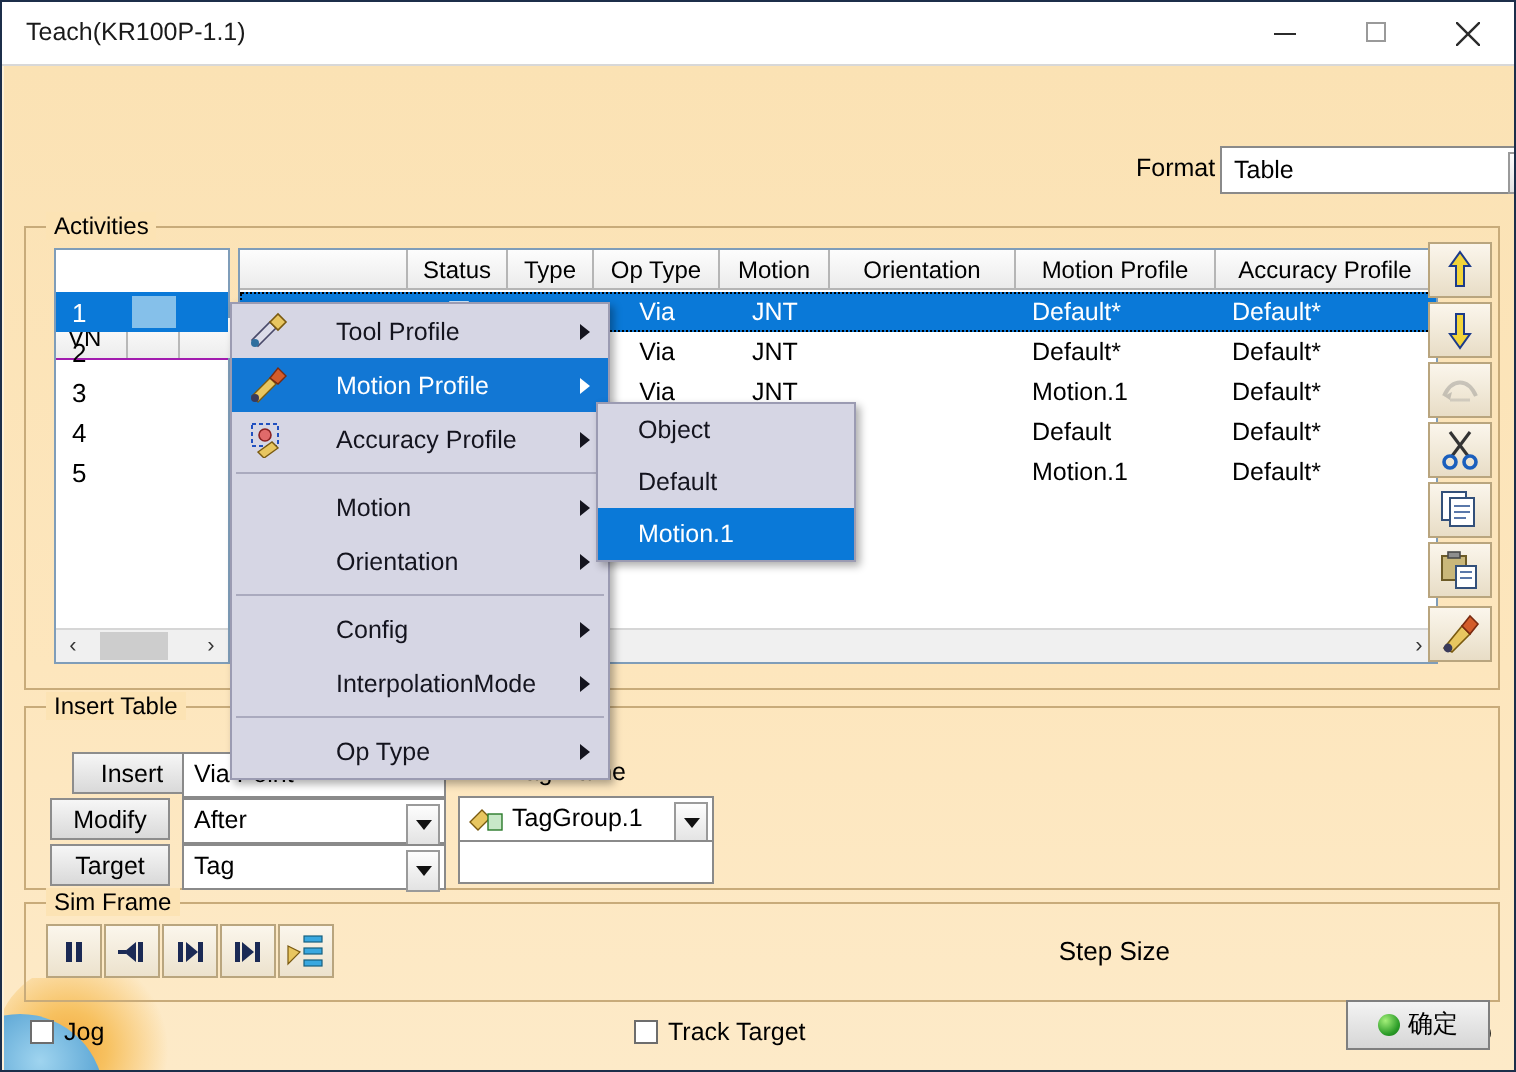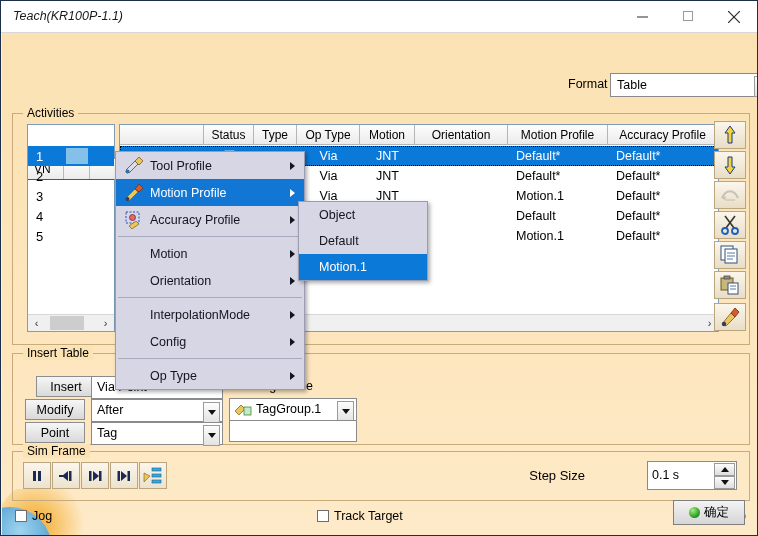--- a/index.html
+++ b/index.html
@@ -20,21 +20,21 @@
     border:1px solid #1c2e4a;
     overflow:hidden;
   }
   #titlebar {
     position:absolute; left:0; top:0; width:756px; height:32px;
     background:#ffffff;
     border-bottom:1px solid #d8d8d8;
   }
   #title-text {
     position:absolute; left:12px; top:8px;
-    font-size:12.5px; color:#1a1a1a;font-style:italic;
+    font-size:12.5px; color:#1a1a1a;
   }
   .winbtn {
     position:absolute; top:0; width:46px; height:31px;
     display:flex; align-items:center; justify-content:center;
     font-size:14px; color:#2b2b2b;
   }
   #btn-min { right:92px; }
   #btn-max { right:46px; }
   #btn-close { right:0px; }
   #btn-close svg, #btn-min svg, #btn-max svg { display:block; }
@@ -229,21 +229,21 @@
   
   #ctxmenu {
     position:absolute; left:113px; top:118px; width:190px;
     background:#d6d6e4;
     border:1px solid #9b9bb2;
     box-shadow:2px 2px 4px rgba(0,0,0,0.32);
     z-index:50;
   }
   #ctxmenu .mi {
     position:relative; height:27px; display:flex; align-items:center;
-    font-size:12.5px; padding-left:34px; color:#14141e;
+    font-size:12.5px; padding-left:52px; color:#14141e;
   }
   #ctxmenu .mi.hl { background:#1277d4; color:#ffffff; }
   #ctxmenu .mi .mico { position:absolute; left:8px; top:4px; width:20px; height:19px; }
   #ctxmenu .mi .arr { position:absolute; right:9px; top:10px;
     width:0;height:0;border-top:4px solid transparent;border-bottom:4px solid transparent;
     border-left:5px solid #14141e; }
   #ctxmenu .mi.hl .arr { border-left-color:#ffffff; }
   #ctxmenu .sep { height:1px; background:#aaaabe; margin:3px 2px; }
 
   #submenu {
@@ -460,21 +460,21 @@
           <path d="M11 6 L15 1 L19 5 L15 10 Z" fill="#d35c2a" stroke="#7a2a10" stroke-width="0.8"></path>
           <circle cx="4" cy="17" r="2.2" fill="#3a3a5a"></circle>
         </svg>
       </div>
     </div>
 
     <div id="grp-insert">
       <div class="legend">Insert Table</div>
       <div class="pbtn" style="left:23px;top:22px">Insert</div>
       <div class="pbtn" style="left:12px;top:45px">Modify</div>
-      <div class="pbtn" style="left:12px;top:68px">Point</div>
+      <div class="pbtn" style="left:12px;top:68px">Target</div>
 
       <div class="icombo" style="left:78px;top:22px;width:132px">
         <div class="txt">Via Point</div>
       </div>
       <div class="icombo" style="left:78px;top:45px;width:132px">
         <div class="txt">After</div>
         <div class="combo-arrow">
             <i></i>
           </div>
       </div>
@@ -533,29 +533,20 @@
       <div class="simbtn" style="left:126px">
         <svg width="20" height="18" viewBox="0 0 20 18">
           <rect x="9" y="1" width="9" height="3" fill="#39a8e0" stroke="#17607f" stroke-width="0.6"></rect>
           <rect x="9" y="7" width="9" height="3" fill="#39a8e0" stroke="#17607f" stroke-width="0.6"></rect>
           <rect x="9" y="13" width="9" height="3" fill="#39a8e0" stroke="#17607f" stroke-width="0.6"></rect>
           <path d="M1 6 L7 9 L1 15 Z" fill="#e8c660" stroke="#7a5a10" stroke-width="0.6"></path>
         </svg>
       </div>
 
       <div id="stepsize-label">Step Size</div>
-      <div id="stepsize-box">
-        <div class="txt">0.1 s</div>
-        <div class="spin up" style="top:1px">
-            <i></i>
-          </div>
-        <div class="spin dn" style="top:14px">
-            <i></i>
-          </div>
-      </div>
     </div>
 
     <div class="cbwrap" style="left:13px;top:476px">
       <span class="cbox"></span>
       <span>Jog</span>
     </div>
     <div class="cbwrap" style="left:315px;top:476px">
       <span class="cbox"></span>
       <span>Track Target</span>
     </div>
@@ -605,25 +596,25 @@
         <span class="arr"></span>
       </div>
       <div class="mi">
         <span>Orientation</span>
         <span class="arr"></span>
       </div>
 
       <div class="sep"></div>
 
       <div class="mi">
+        <span>Config</span>
+        <span class="arr"></span>
+      </div>
+      <div class="mi">
         <span>InterpolationMode</span>
-        <span class="arr"></span>
-      </div>
-      <div class="mi">
-        <span>Config</span>
         <span class="arr"></span>
       </div>
 
       <div class="sep"></div>
 
       <div class="mi">
         <span>Op Type</span>
         <span class="arr"></span>
       </div>
     </div>

